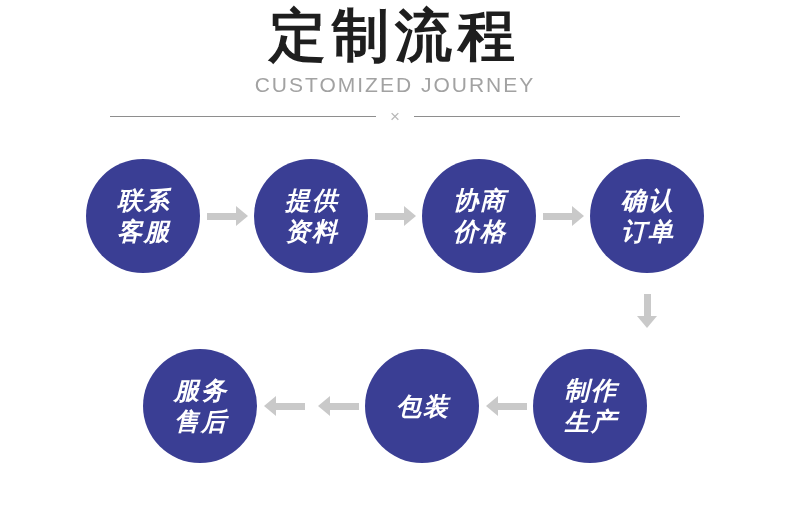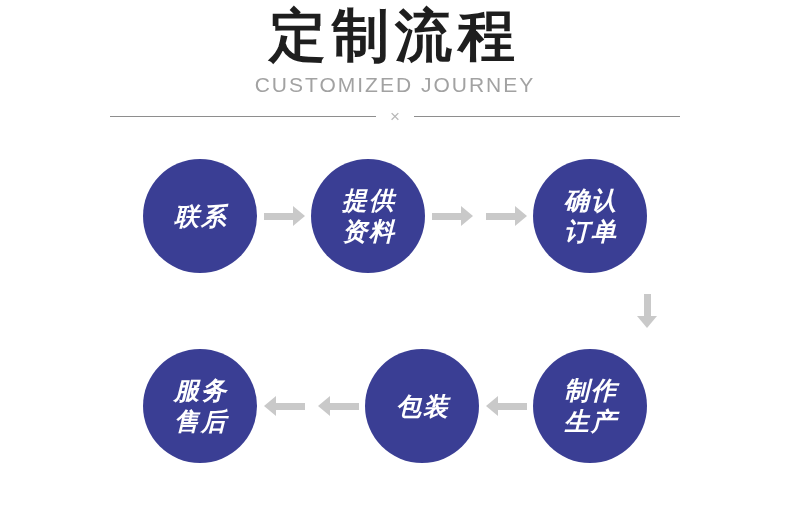--- a/index.html
+++ b/index.html
@@ -164,33 +164,40 @@
       <span class="line"></span>
     </div>
   </div>
 
   <div class="flow">
 
     <div class="flow-row">
       <div class="cell-circle">
         <div class="circle">
           <span>联系</span>
+          <span>客服</span>
         </div>
       </div>
       <div class="cell-arrow">
         <div class="arrow-right"></div>
       </div>
       <div class="cell-circle">
         <div class="circle">
           <span>提供</span>
           <span>资料</span>
         </div>
       </div>
       <div class="cell-arrow">
         <div class="arrow-right"></div>
+      </div>
+      <div class="cell-circle">
+        <div class="circle">
+          <span>协商</span>
+          <span>价格</span>
+        </div>
       </div>
       <div class="cell-arrow">
         <div class="arrow-right"></div>
       </div>
       <div class="cell-circle">
         <div class="circle">
           <span>确认</span>
           <span>订单</span>
         </div>
       </div>

